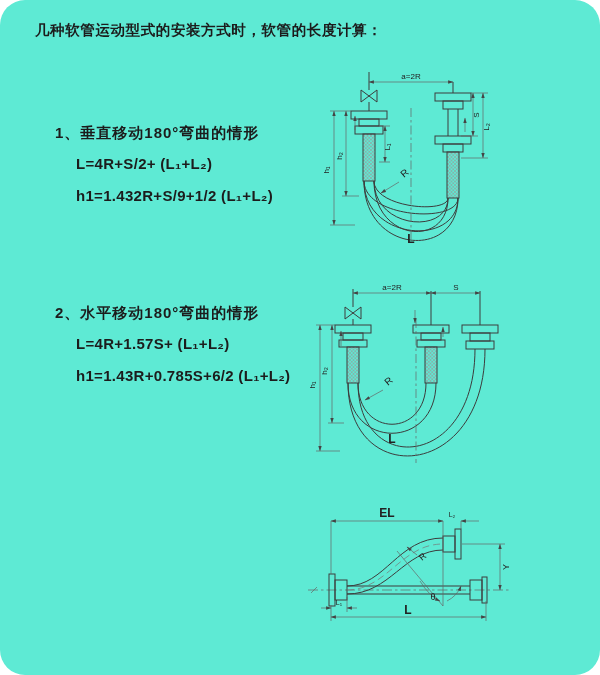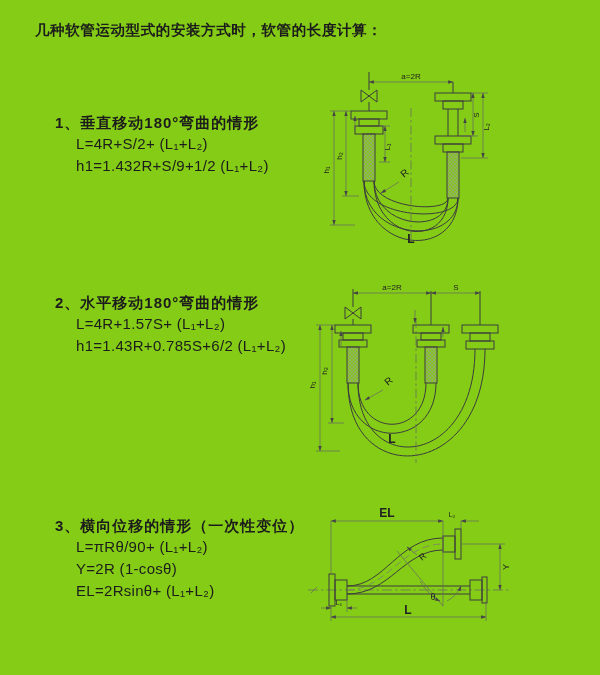--- a/index.html
+++ b/index.html
@@ -1,56 +1,50 @@
 <!DOCTYPE html>
 <html><head>
 <meta charset="utf-8">
 <style>
   html,body{margin:0;padding:0;background:#ffffff;}
-  .page{position:relative;width:600px;height:675px;background:#84cc16;overflow:hidden;
-        font-family:"Liberation Sans","DejaVu Sans",sans-serif;color:#1c1c1c;}
+  .page{position:relative;width:600px;height:675px;background:#5eead4;overflow:hidden;
+        font-family:"Liberation Sans","DejaVu Sans",sans-serif;color:#1c1c1c;border-radius:25px;}
   .title{position:absolute;left:35px;top:21px;font-size:14.5px;font-weight:700;letter-spacing:.6px;}
   .sec{position:absolute;left:55px;}
   .sec .heading{font-size:15px;font-weight:700;letter-spacing:1px;height:20px;}
-  .formula{font-size:15px;font-weight:400;letter-spacing:.3px;margin-top:1px;padding-left:21px;height:21px;white-space:pre;}
+  .formula{font-size:15px;font-weight:700;letter-spacing:.3px;margin-top:11px;padding-left:21px;height:21px;white-space:pre;}
   svg{position:absolute;}
   .d1{left:315px;top:66px;}
   .d2{left:308px;top:283px;}
   .d3{left:300px;top:503px;}
   .ml{stroke:#3c3c3c;stroke-width:1;fill:none;}
   .dl{stroke:#666;stroke-width:.7;fill:none;}
   svg text{font-family:"Liberation Sans","DejaVu Sans",sans-serif;fill:#222;}
   .dt{font-size:8px;}
   .bl{font-size:12px;font-weight:700;}
 </style>
 </head>
 <body>
 
 <div class="page">
 
   <div class="title">几种软管运动型式的安装方式时，软管的长度计算：</div>
 
-  <div class="sec" style="top:114px">
+  <div class="sec" style="top:124px">
     <div class="heading">1、垂直移动180°弯曲的情形</div>
     <div class="formula">L=4R+S/2+ (L₁+L₂)</div>
     <div class="formula">h1=1.432R+S/9+1/2 (L₁+L₂)</div>
   </div>
 
-  <div class="sec" style="top:294px">
+  <div class="sec" style="top:304px">
     <div class="heading">2、水平移动180°弯曲的情形</div>
     <div class="formula">L=4R+1.57S+ (L₁+L₂)</div>
     <div class="formula">h1=1.43R+0.785S+6/2 (L₁+L₂)</div>
   </div>
 
-  <div class="sec" style="top:517px">
-    <div class="heading">3、横向位移的情形（一次性变位）</div>
-    <div class="formula">L=πRθ/90+ (L₁+L₂)</div>
-    <div class="formula">Y=2R (1-cosθ)</div>
-    <div class="formula">EL=2Rsinθ+ (L₁+L₂)</div>
-  </div>
 
   <svg class="d1" width="200" height="190" viewBox="0 0 200 190">
     <defs>
       <marker id="d1a" markerWidth="9" markerHeight="7" refX="7.5" refY="3" orient="auto-start-reverse">
         <path d="M0.5,0.6 L8,3 L0.5,5.4 Z" fill="#444"></path>
       </marker>
       <pattern id="d1h" width="3.5" height="3.5" patternUnits="userSpaceOnUse">
         <path d="M0,0 L3.5,3.5 M3.5,0 L0,3.5" stroke="#999" stroke-width="0.6"></path>
       </pattern>
     </defs>

